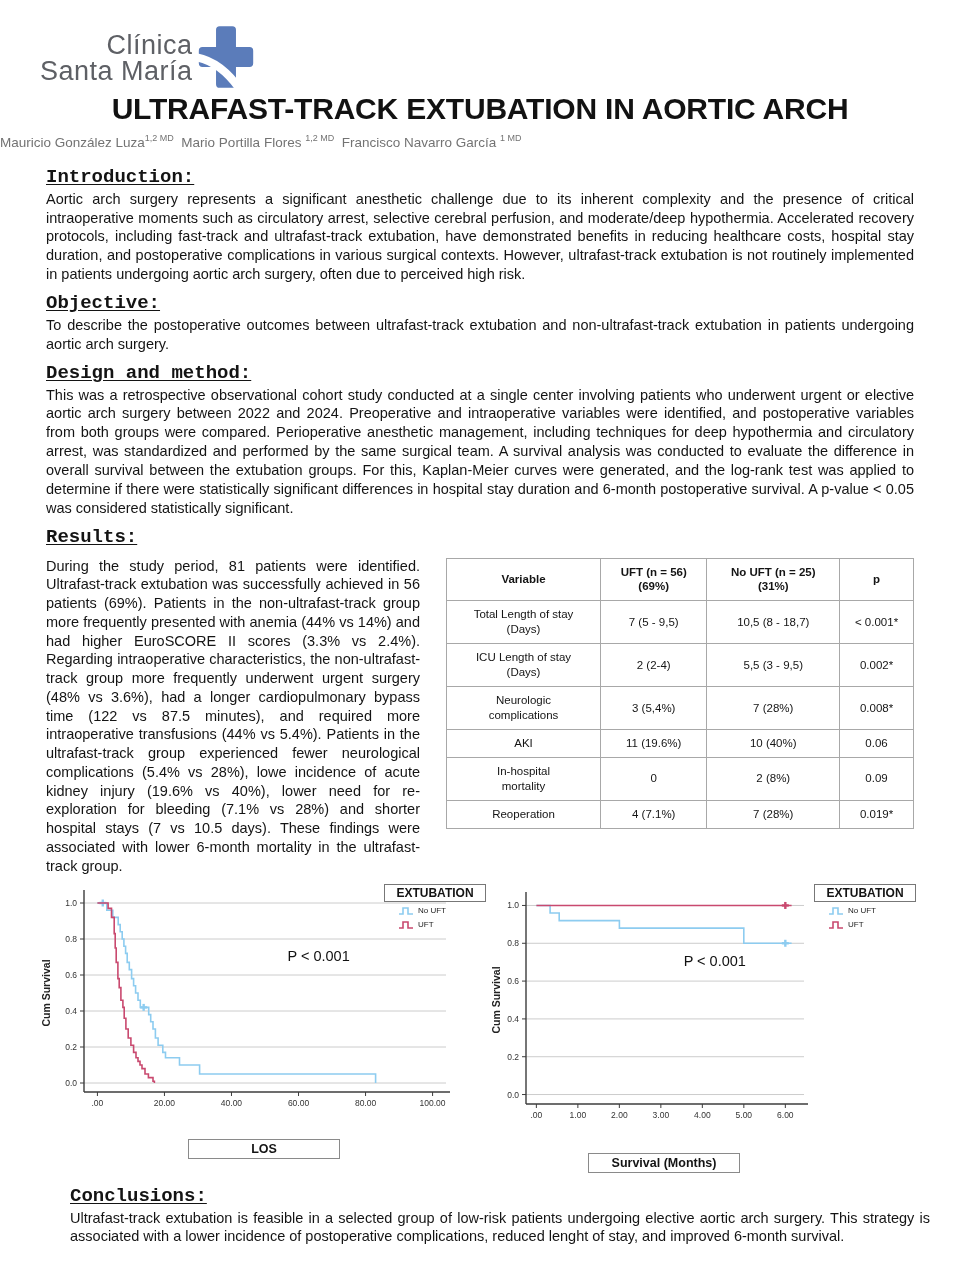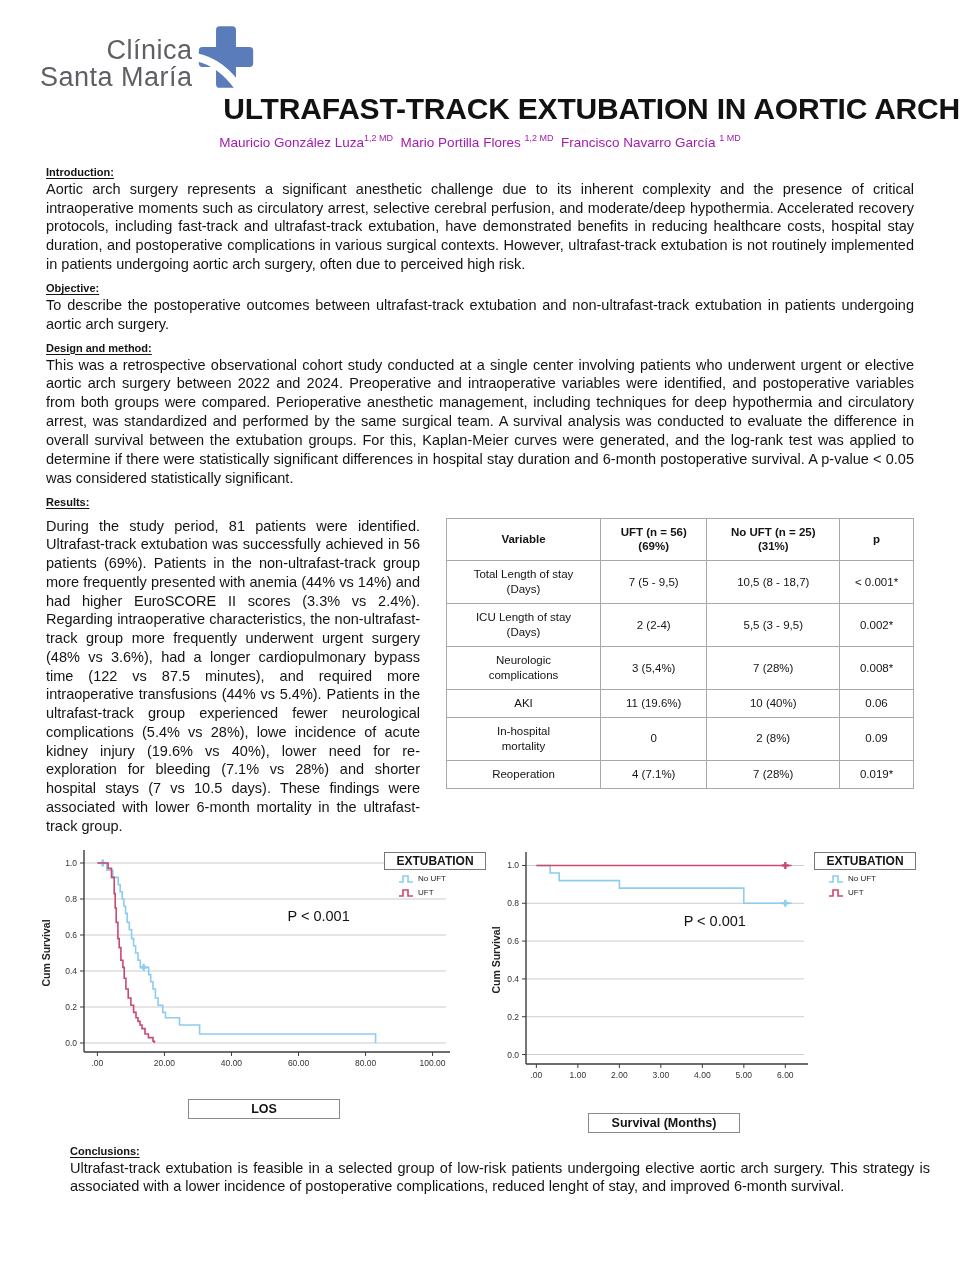--- a/index.html
+++ b/index.html
@@ -1,57 +1,57 @@
 <!DOCTYPE html>
 <html><head>
 <meta charset="utf-8">
 <style>
   html,body{margin:0;padding:0;background:#fff;}
   body{width:960px;height:1280px;font-family:"Liberation Sans",sans-serif;color:#141414;overflow:hidden;}
   .page{position:relative;width:960px;height:1280px;background:#fff;}
 
   
   .top{display:flex;justify-content:space-between;align-items:flex-start;padding:16px 42px 0 40px;height:88px;box-sizing:border-box;}
-  .csm-logo{display:flex;align-items:flex-end;gap:4px;margin-top:8px;}
+  .csm-logo{display:flex;align-items:flex-start;gap:4px;margin-top:8px;}
   .csm-text{text-align:right;color:#5e6065;font-size:27px;line-height:0.98;letter-spacing:0.5px;margin-top:8px;}
   .csm-cross{margin-top:0;}
   .ua-logo{display:flex;align-items:center;gap:8px;margin-top:4px;}
   .ua-text .ua-small{font-size:14px;color:#4a5158;line-height:1.1;}
   .ua-text .ua-big{font-size:24px;font-weight:700;color:#3f464d;line-height:1.05;}
 
   
-  .title{ text-align:right;font-weight:700;font-size:30px;line-height:1.14;color:#121212;margin-top:4px;letter-spacing:-0.2px;}
-  .authors{text-align:center;font-size:13.5px;margin-top:7px;color:#a21caf;}
+  .title{ text-align:center;font-weight:700;font-size:30px;line-height:1.14;color:#121212;margin-top:4px;letter-spacing:-0.2px;}
+  .authors{font-size:13.5px;margin-top:7px;color:#737373;}
   .authors sup{font-size:9px;}
   .affils{text-align:center;font-size:13px;line-height:1.4;color:#1c1c1c;margin-top:1px;}
   .affils sup{font-size:9px;}
 
   
   .sections{padding:8px 46px 0 46px;}
-  .heading{font-size:11px;font-weight:700;text-decoration:underline;text-underline-offset:2px;margin:8px 0 2px 0;}
+  .heading{font-size:19px;font-weight:700;text-decoration:underline;text-underline-offset:2px;margin:8px 0 2px 0;font-family:Liberation Mono, monospace;}
   .body-text{font-size:14.5px;line-height:1.30;text-align:justify;margin:1px 0 0 0;}
 
   
   .results-row{display:flex;gap:20px;align-items:flex-start;margin-top:8px;}
   .res-text{width:446px;}
   .res-text .body-text{line-height:1.295;}
   .res-table-wrap{flex:1;padding-top:2px;}
   table.results{border-collapse:collapse;width:468px;font-size:11.5px;margin-left:6px;padding-left:38px;}
   table.results th,table.results td{border:1px solid #a8a8a8;text-align:center;vertical-align:middle;padding:6px 4px;line-height:1.3;}
   table.results th{font-weight:700;}
 
   
   .charts-row{display:flex;margin-top:8px;}
   .chart{position:relative;}
   .chart-0{width:450px;margin-left:38px;}
   .chart-1{width:472px;}
   .axis-box{border:1.3px solid #8a8a8a;width:150px;text-align:center;font-size:12.5px;font-weight:700;padding:2px 0;margin-top:13px;background:#fff;}
   .chart-0 .axis-box{margin-left:150px;}
   .chart-1 .axis-box{margin-left:100px;}
-  .legend{position:absolute;top:8px;width:102px;}
+  .legend{position:absolute;top:0;width:102px;}
   .chart-0 .legend{right:2px;}
   .chart-1 .legend{right:44px;}
   .legend-title{border:1.3px solid #777;background:#fff;text-align:center;font-size:12px;font-weight:700;padding:1px 2px;}
   .legend-entry{display:flex;align-items:center;gap:4px;margin:3px 0 0 14px;font-size:8px;color:#222;}
 
   
   .conclusions{padding:4px 30px 0 70px;}
   .conclusions .body-text{font-size:14.5px;}
 </style>
 </head>

